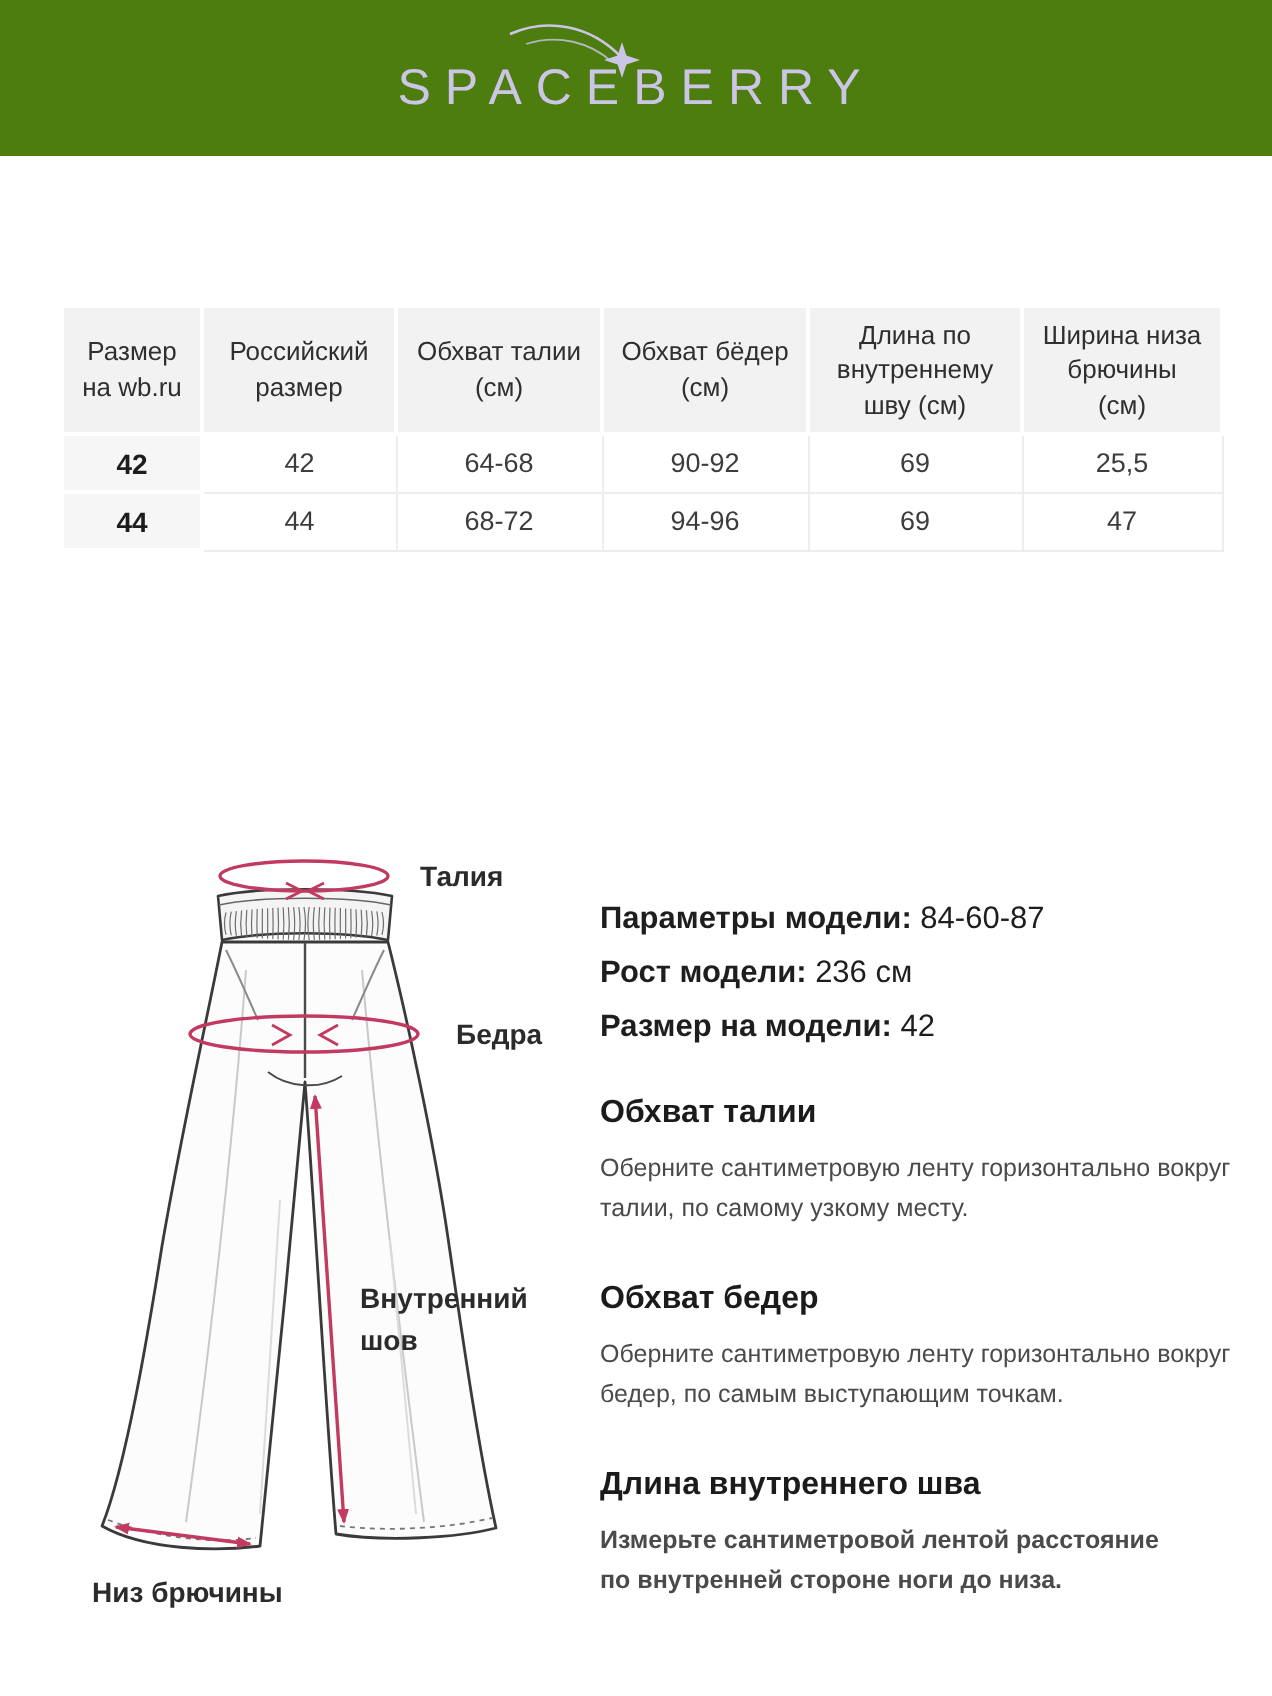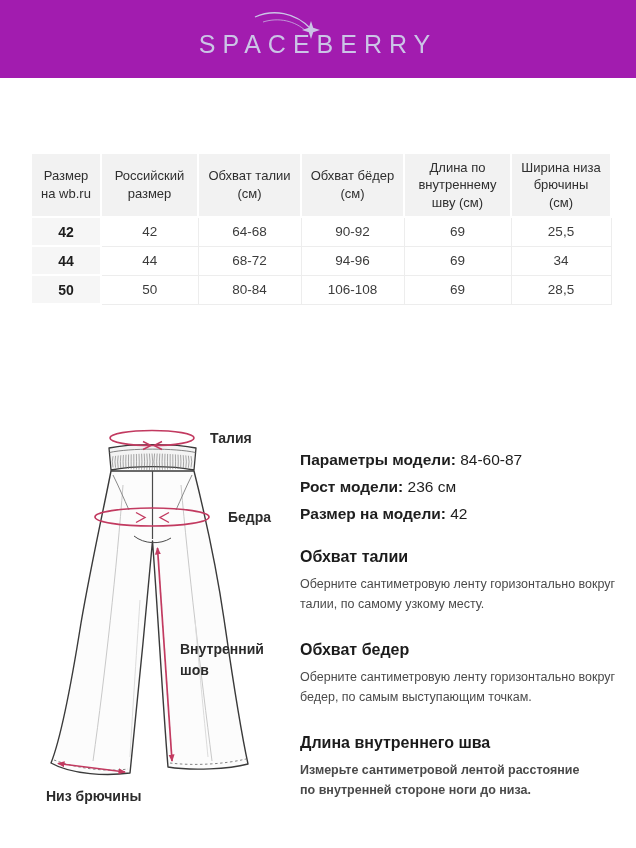--- a/index.html
+++ b/index.html
@@ -3,21 +3,21 @@
 <meta charset="utf-8">
 <style>
   html,body{margin:0;padding:0;}
   body{
     width:636px;height:848px;background:#ffffff;position:relative;
     font-family:"Liberation Sans", sans-serif;overflow:hidden;
   }
   
   .brandbar{
     position:absolute;left:0;top:0;width:636px;height:78px;
-    background:#a21caf;display:flex;align-items:center;justify-content:center;
+    background:#4d7c0f;display:flex;align-items:center;justify-content:center;
   }
   .logo{
     position:relative;display:inline-block;
     color:#cbc5e6;font-size:25px;letter-spacing:7px;font-weight:400;
     padding-top:10px;
   }
   .logo .comet{position:absolute;left:52px;top:-12px;width:78px;height:38px;}
   
   .size-table-wrap{position:absolute;left:30px;top:152px;width:580px;}
   table.size-table{border-collapse:collapse;table-layout:fixed;width:580px;}
@@ -104,29 +104,21 @@
           <td>90-92</td>
           <td>69</td>
           <td>25,5</td>
         </tr>
         <tr>
           <th>44</th>
           <td>44</td>
           <td>68-72</td>
           <td>94-96</td>
           <td>69</td>
-          <td>34</td>
-        </tr>
-        <tr>
-          <th>50</th>
-          <td>50</td>
-          <td>80-84</td>
-          <td>106-108</td>
-          <td>69</td>
-          <td>28,5</td>
+          <td>47</td>
         </tr>
       </tbody>
   </table>
 </div>
 
 <div class="diagram">
   <svg width="290" height="400" viewBox="0 0 290 400" xmlns="http://www.w3.org/2000/svg">
     <defs>
       <marker id="arw" markerWidth="9" markerHeight="8" refX="6.5" refY="3" orient="auto-start-reverse" markerUnits="userSpaceOnUse">
         <path d="M0,0 L7.5,3 L0,6 Z" fill="#c23a60"></path>

